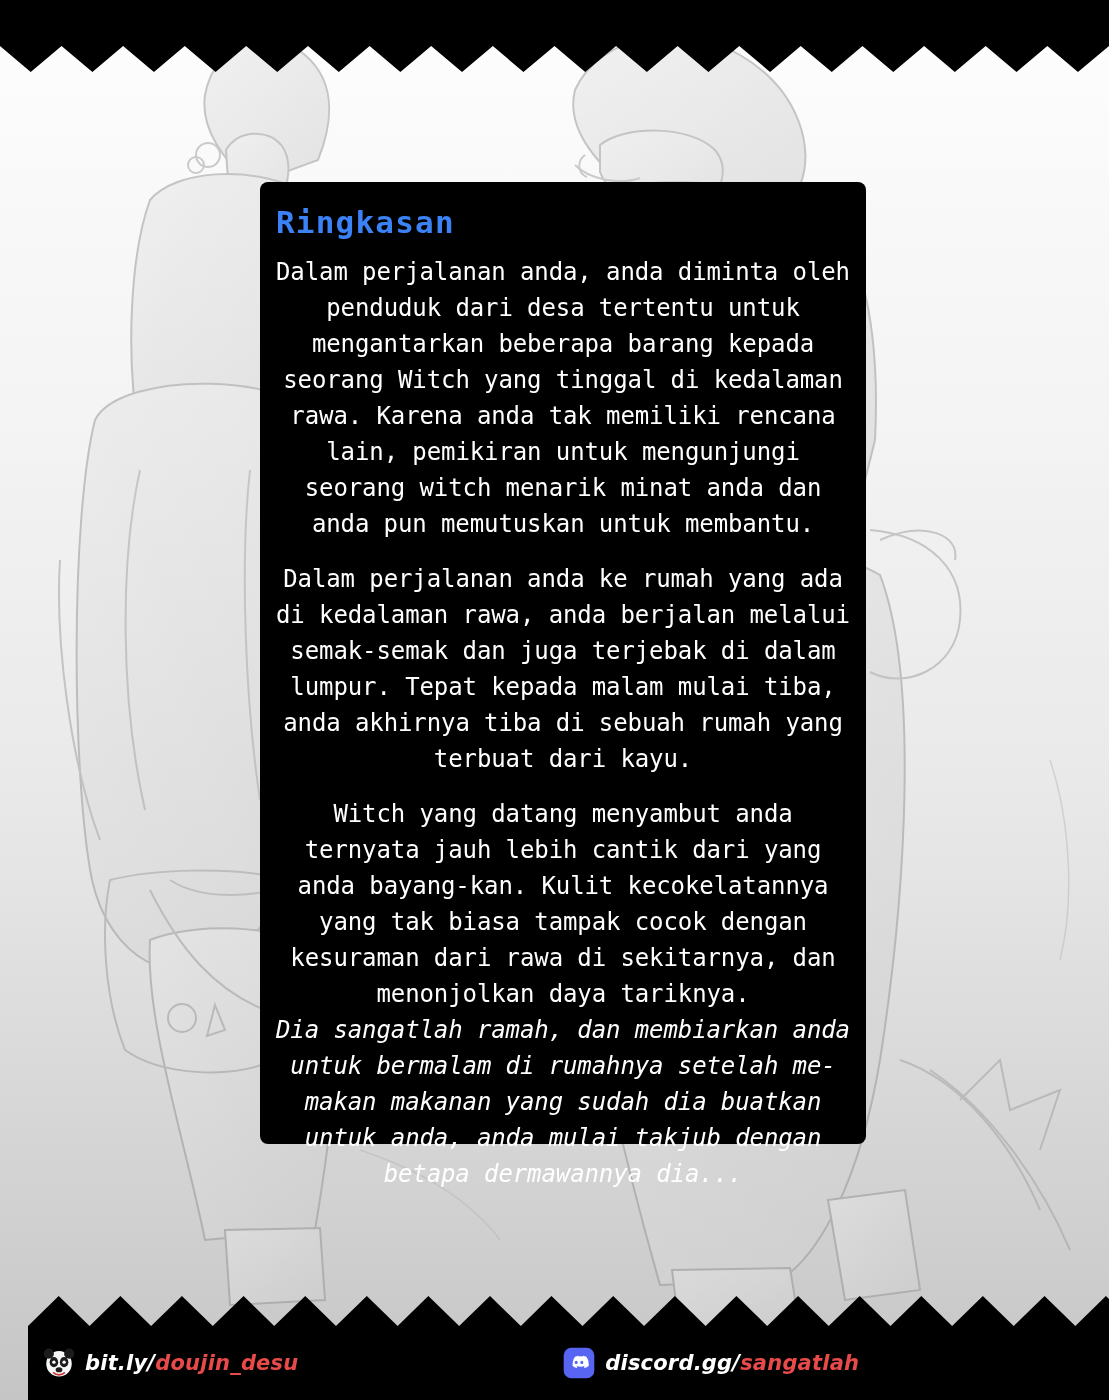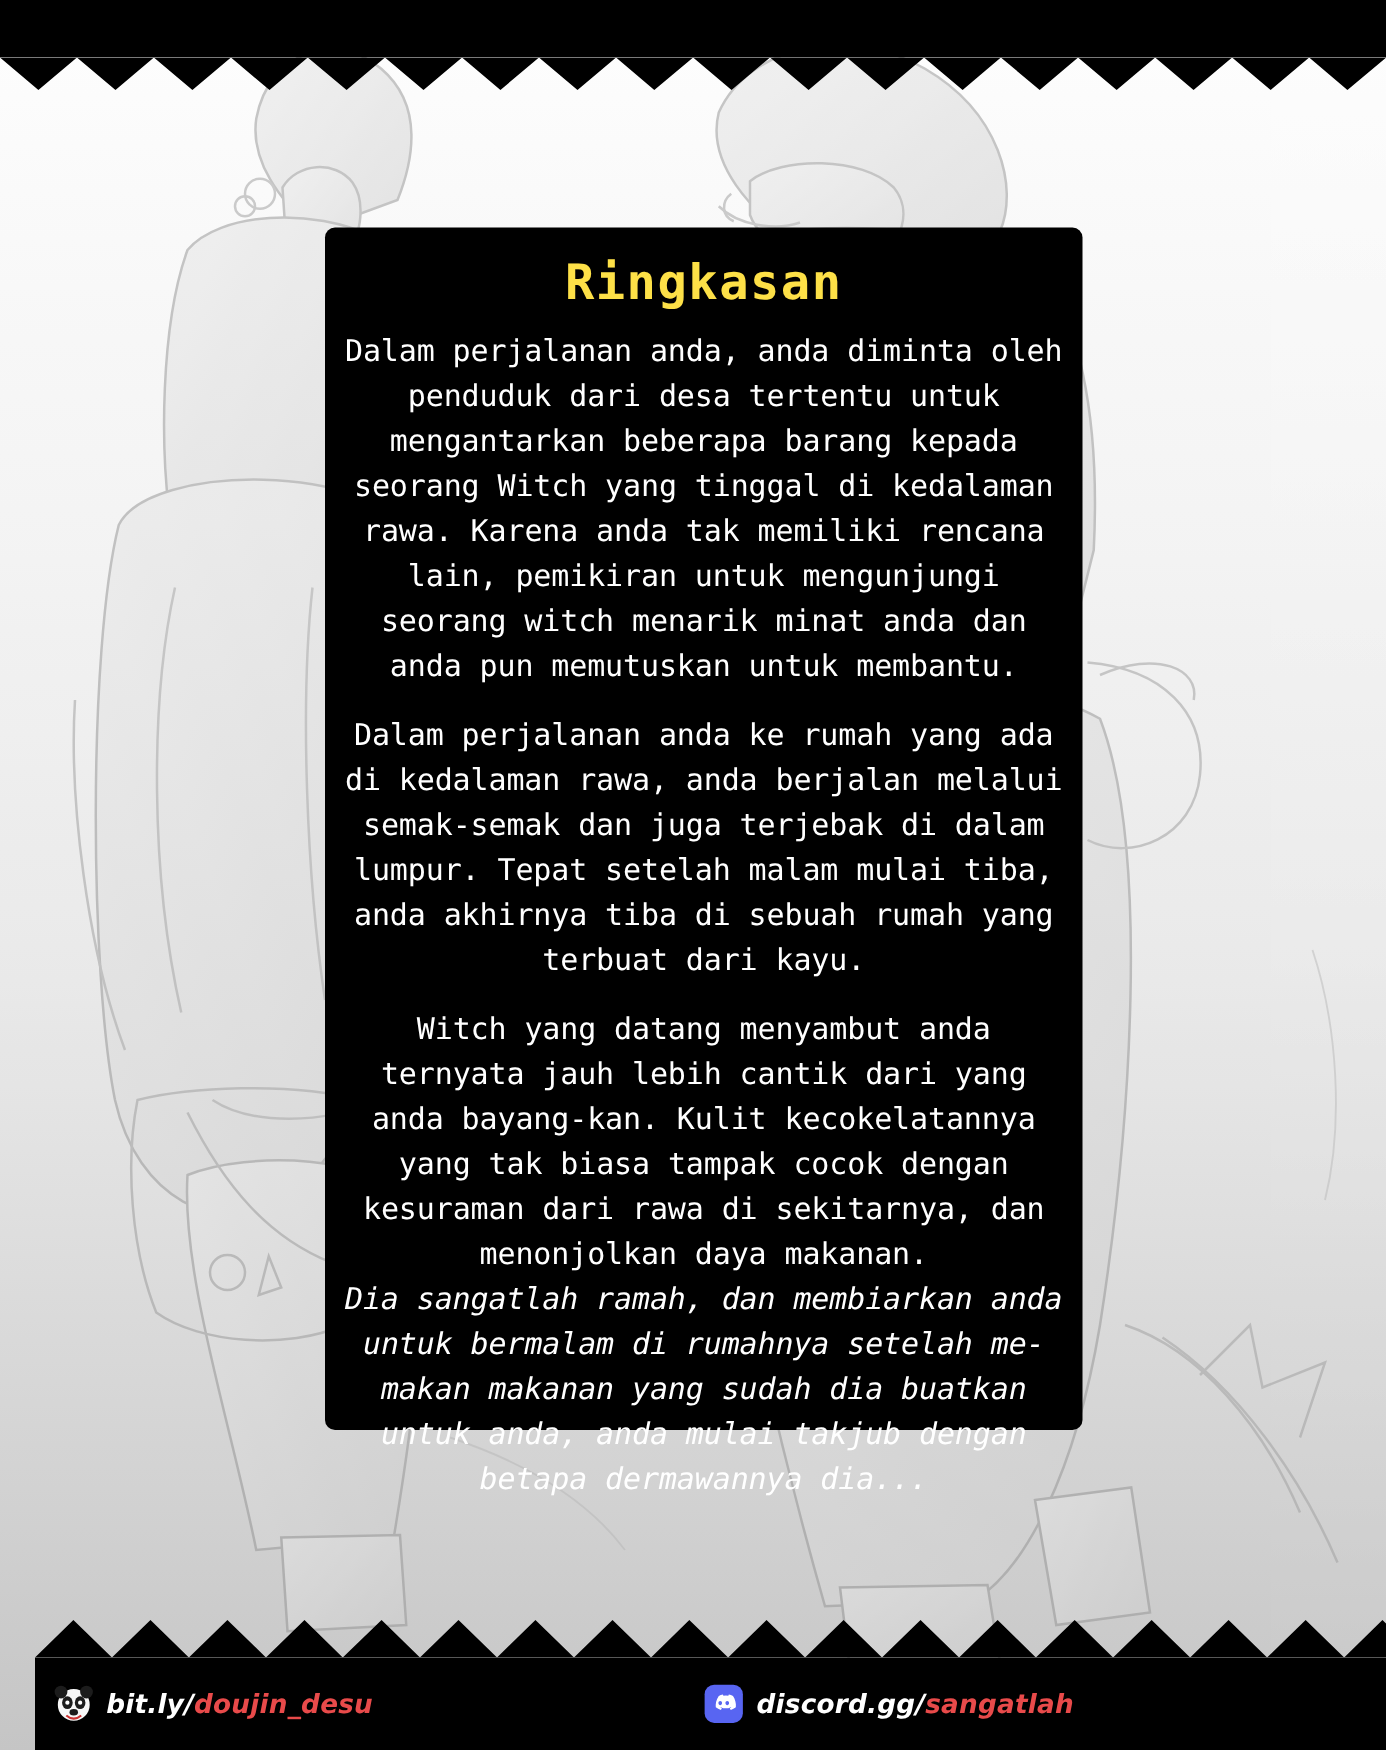--- a/index.html
+++ b/index.html
@@ -61,24 +61,24 @@
     position:absolute;
     left:260px;top:182px;width:606px;height:962px;
     background:#000;
     border-radius:8px;
     z-index:4;
     box-sizing:border-box;
     padding:22px 16px 18px 16px;
   }
   .panel h1{
     margin:0 0 14px 0;
-    text-align:center;
-    color:#fde047;
+    text-align:left;
+    color:#3b82f6;
     font-family:"DejaVu Sans Mono", monospace;
-    font-size:39px;
+    font-size:31px;
     font-weight:bold;
     letter-spacing:1.2px;
   }
   .panel p{
     margin:0 0 19px 0;
     color:#fff;
     text-align:center;
     font-family:"DejaVu Sans Mono", monospace;
     font-size:24px;
     line-height:1.50;
@@ -157,22 +157,22 @@
         <path d="M1050 760 C1070 820 1075 900 1060 960"></path>
       </g>
     </svg>
   </div>
 
   <div class="zigzag top"></div>
 
   <div class="panel">
     <h1>Ringkasan</h1>
     <p>Dalam perjalanan anda, anda diminta oleh penduduk dari desa tertentu untuk mengantarkan beberapa barang kepada seorang Witch yang tinggal di kedalaman rawa. Karena anda tak memiliki rencana lain, pemikiran untuk mengunjungi seorang witch menarik minat anda dan anda pun memutuskan untuk membantu.</p>
-    <p>Dalam perjalanan anda ke rumah yang ada di kedalaman rawa, anda berjalan melalui semak-semak dan juga terjebak di dalam lumpur. Tepat setelah malam mulai tiba, anda akhirnya tiba di sebuah rumah yang terbuat dari kayu.</p>
-    <p class="tight">Witch yang datang menyambut anda ternyata jauh lebih cantik dari yang anda bayang-kan. Kulit kecokelatannya yang tak biasa tampak cocok dengan kesuraman dari rawa di sekitarnya, dan menonjolkan daya makanan.</p>
+    <p>Dalam perjalanan anda ke rumah yang ada di kedalaman rawa, anda berjalan melalui semak-semak dan juga terjebak di dalam lumpur. Tepat kepada malam mulai tiba, anda akhirnya tiba di sebuah rumah yang terbuat dari kayu.</p>
+    <p class="tight">Witch yang datang menyambut anda ternyata jauh lebih cantik dari yang anda bayang-kan. Kulit kecokelatannya yang tak biasa tampak cocok dengan kesuraman dari rawa di sekitarnya, dan menonjolkan daya tariknya.</p>
     <p>Dia sangatlah ramah, dan membiarkan anda untuk bermalam di rumahnya setelah me-makan makanan yang sudah dia buatkan untuk anda, anda mulai takjub dengan betapa dermawannya dia...</p>
   </div>
 
   <div class="zigzag bottom">
     <div class="social">
 
       <div class="social-item">
         <svg class="ico" viewBox="0 0 40 40" xmlns="http://www.w3.org/2000/svg">
           <circle cx="20" cy="21" r="15" fill="#f7f7f7"></circle>
           <circle cx="8" cy="9" r="6" fill="#1c1c1c"></circle>

